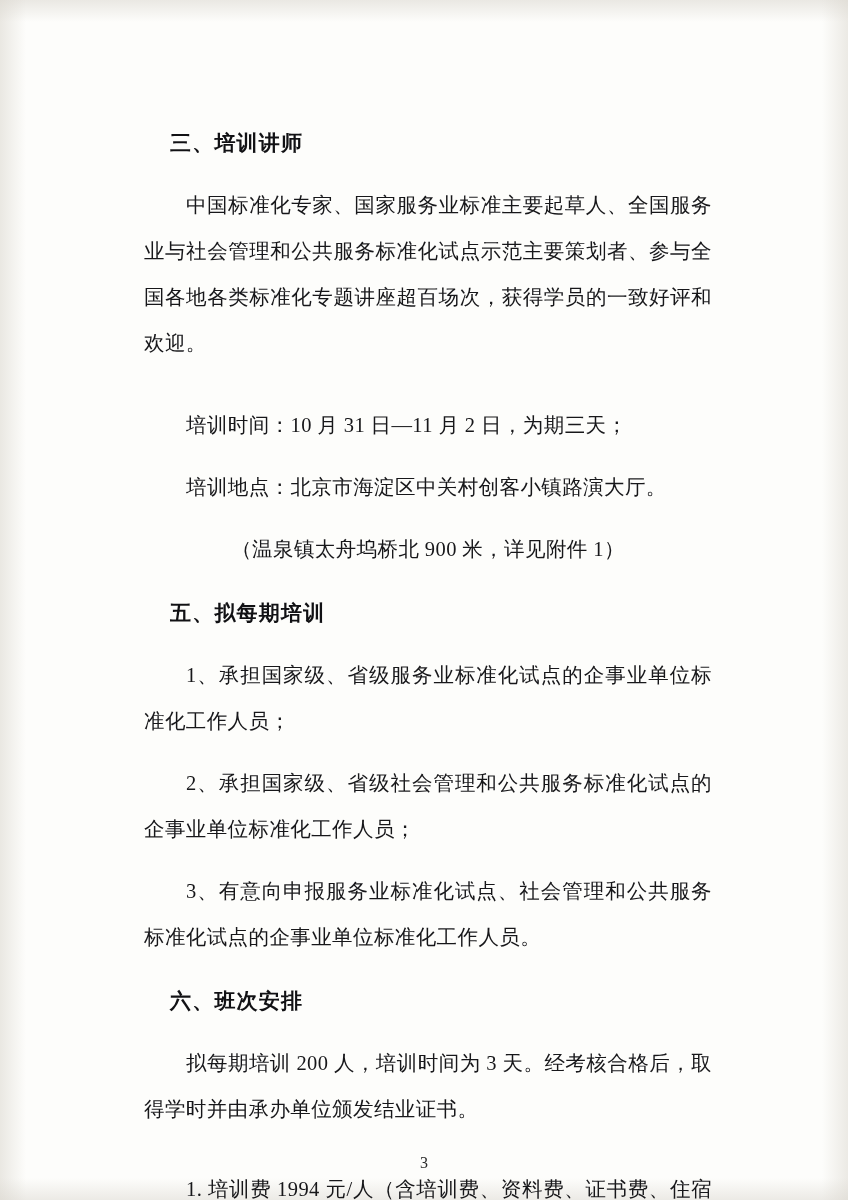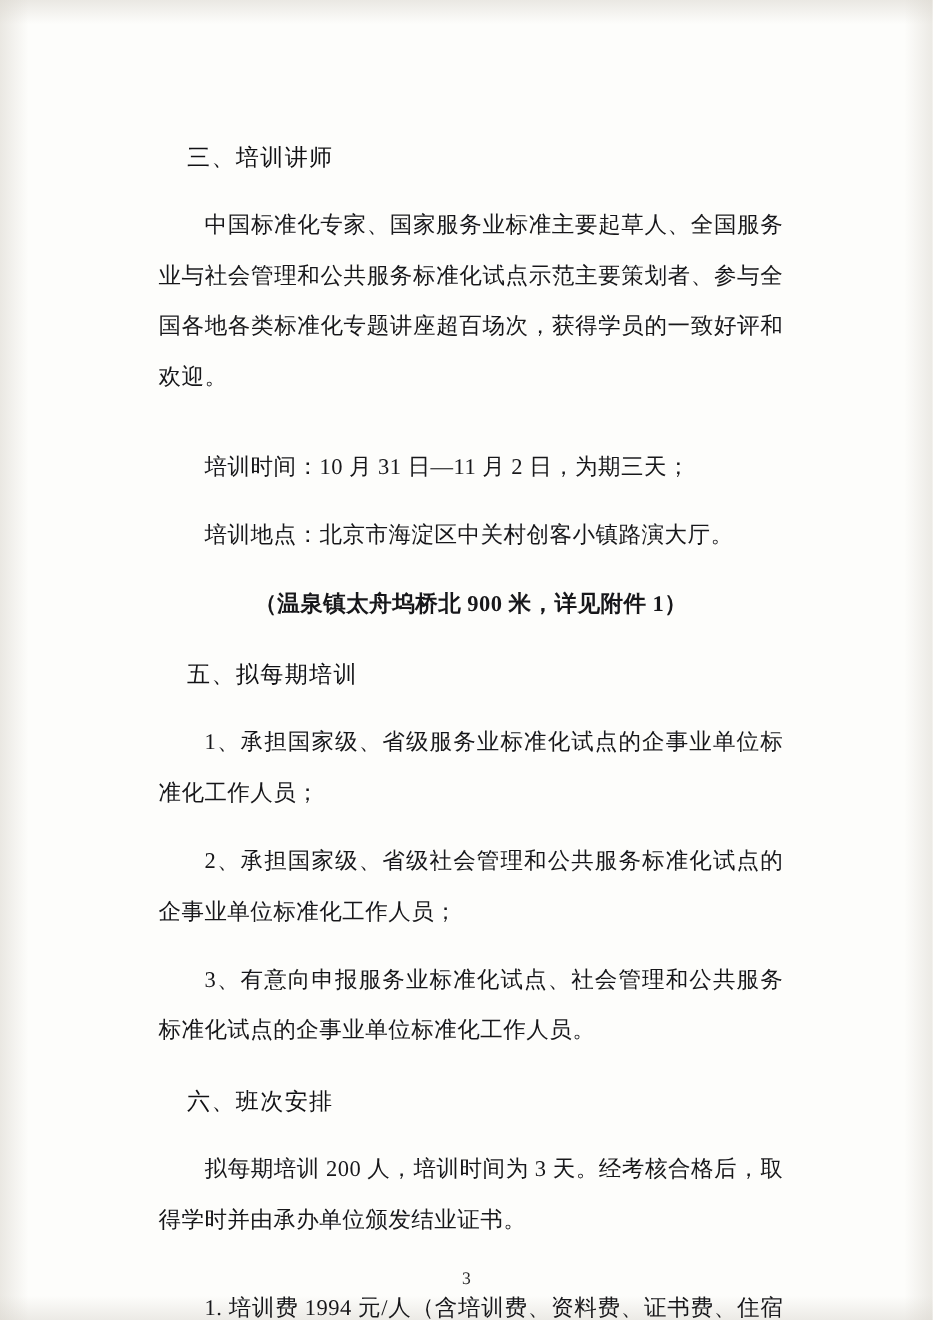--- a/index.html
+++ b/index.html
@@ -27,39 +27,38 @@
     top: 120px;
     bottom: 70px;
   }
   .doc-body {
     font-size: 20.5px;
     line-height: 46px;
     letter-spacing: 0.4px;
     color: #17171a;
   }
   .heading {
-    font-weight: normal;
+    font-weight: bold;
     font-size: 21px;
     text-indent: 42px;
     margin: 0;
     line-height: 46px;
     letter-spacing: 1.2px;
     color: #111114;
   }
   .para {
     margin: 16px;
     text-indent: 42px;
     text-align: justify;
     text-justify: inter-ideograph;
     color: #17171a;
   }
   .para.center {
     text-indent: 0;
     text-align: center;
-    font-weight: bold;
   }
   .gap-sm { height: 2px; }
   .gap { height: 4px; }
   .page-number {
     position: absolute;
     left: 0;
     right: 0;
     bottom: 28px;
     text-align: center;
     font-size: 16px;

